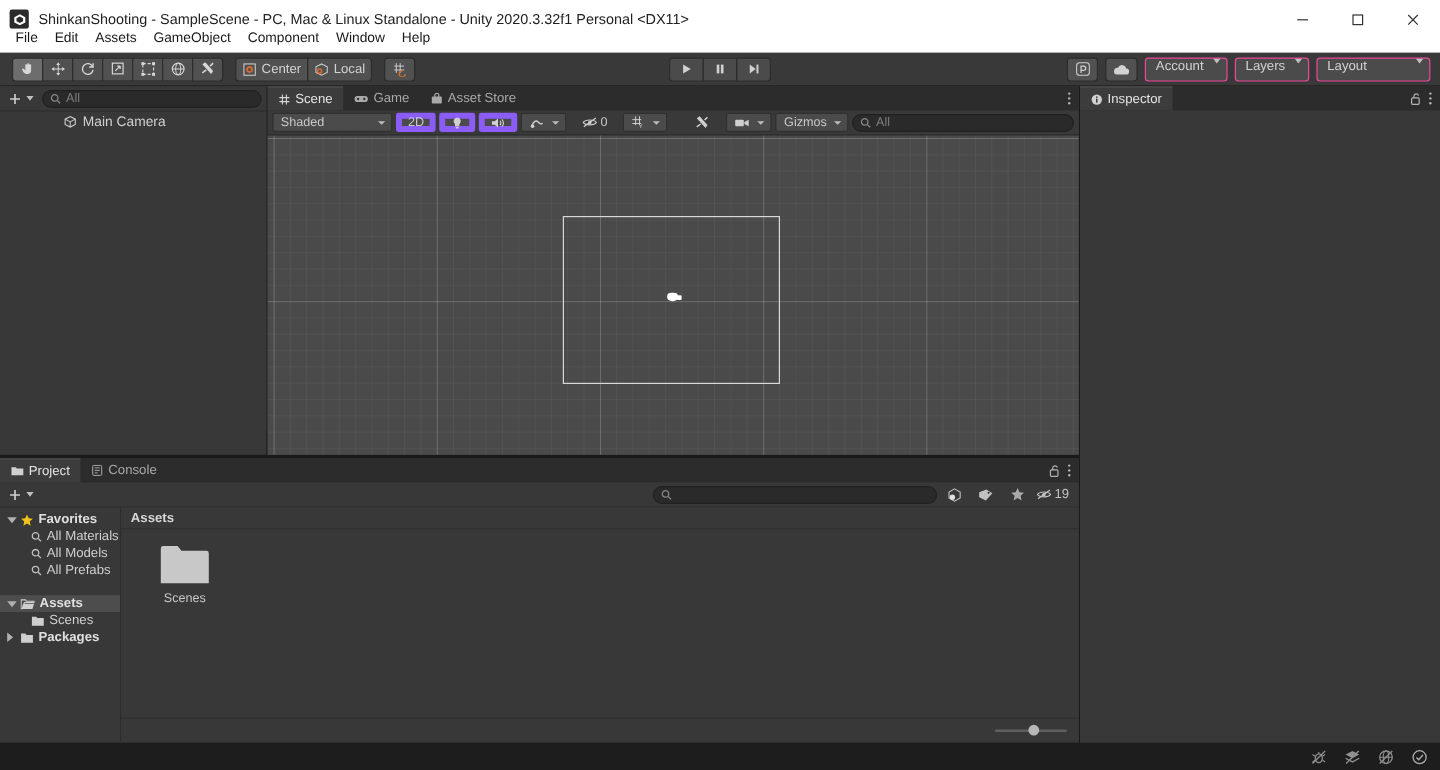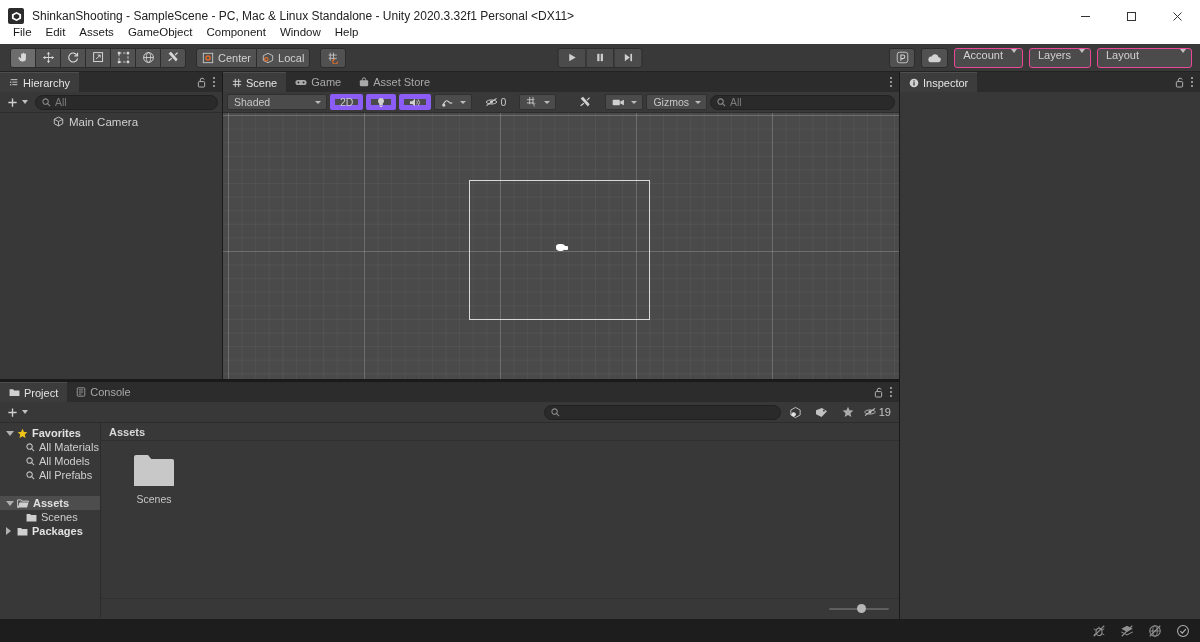--- a/index.html
+++ b/index.html
@@ -418,45 +418,20 @@
         <span class="caret"></span>
       </div>
       <div class="tb-dd" style="min-width:95px">
         <span>Layout</span>
         <span class="caret" style="margin-left:auto"></span>
       </div>
     </div>
   </div>
 
   <div class="panel" id="hierarchy">
-    <div class="panel-tabbar">
-      <div class="tab active">
-        <span class="icn">
-          <svg width="10" height="10" viewBox="0 0 12 12">
-              <path d="M2 2h8M4 5h6M4 8h6" stroke="#c8c8c8" stroke-width="1.2"></path>
-              <circle cx="2" cy="5" r="0.9" fill="#c8c8c8"></circle>
-              <circle cx="2" cy="8" r="0.9" fill="#c8c8c8"></circle>
-            </svg>
-        </span>
-        <span>Hierarchy</span>
-      </div>
-      <div class="tab-tools">
-        <span class="icn">
-          <svg width="9" height="11" viewBox="0 0 10 12">
-              <rect x="1.5" y="5" width="7" height="6" rx="1" fill="none" stroke="#b4b4b4" stroke-width="1.1"></rect>
-              <path d="M3.6 5V3.2a2.2 2.2 0 0 1 4.3-.4" fill="none" stroke="#b4b4b4" stroke-width="1.1"></path>
-            </svg>
-        </span>
-        <span class="kebab">
-            <i></i>
-            <i></i>
-            <i></i>
-          </span>
-      </div>
-    </div>
     <div class="panel-toolbar2">
       <span class="plus-btn">
         <svg width="11" height="11" viewBox="0 0 12 12">
             <path d="M6 1.5v9M1.5 6h9" stroke="#cfcfcf" stroke-width="1.5"></path>
           </svg>
         <span class="caret" style="margin-left:2px"></span>
       </span>
       <div class="searchfield">
         <span class="icn">
           <svg width="9" height="9" viewBox="0 0 10 10">

